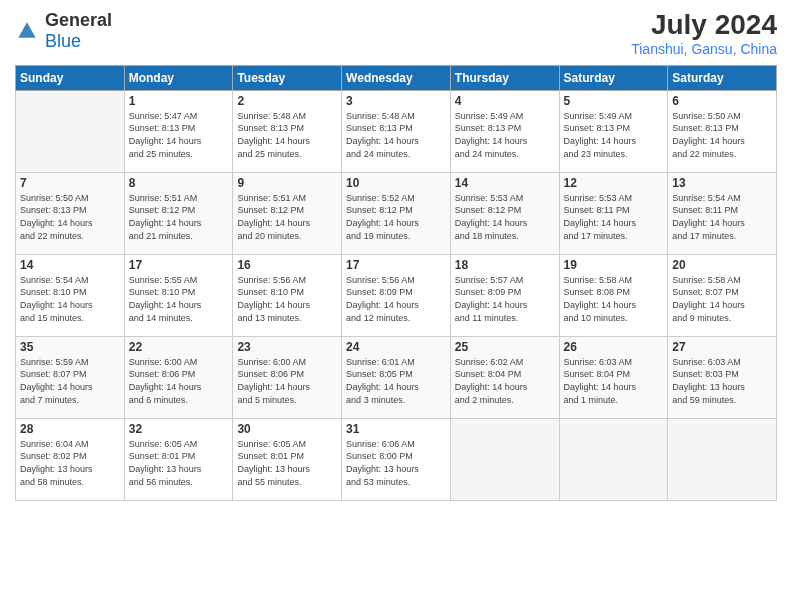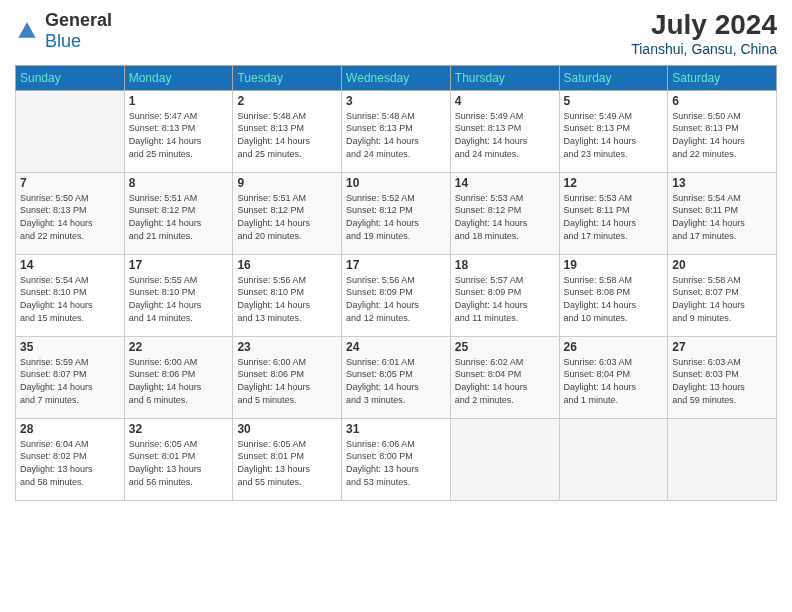--- a/index.html
+++ b/index.html
@@ -44,32 +44,32 @@
       text-align: right;
     }
     .month-title {
       font-size: 28px;
       font-weight: bold;
       color: #333;
       line-height: 1.1;
     }
     .subtitle {
       font-size: 14px;
-      color: #0c4a6e;
+      color: #3b82f6;
     }
     table {
       width: 100%;
       border-collapse: collapse;
       table-layout: fixed;
     }
     th {
       background-color: #1a6fb5;
-      color: #5eead4;
+      color: #ffffff;
       font-size: 12px;
-      font-weight: normal;
+      font-weight: bold;
       padding: 5px 4px;
       text-align: left;
       border: 1px solid #aaa;
     }
     td {
       border: 1px solid #ccc;
       vertical-align: top;
       padding: 3px 4px;
       height: 82px;
       background: #fff;

